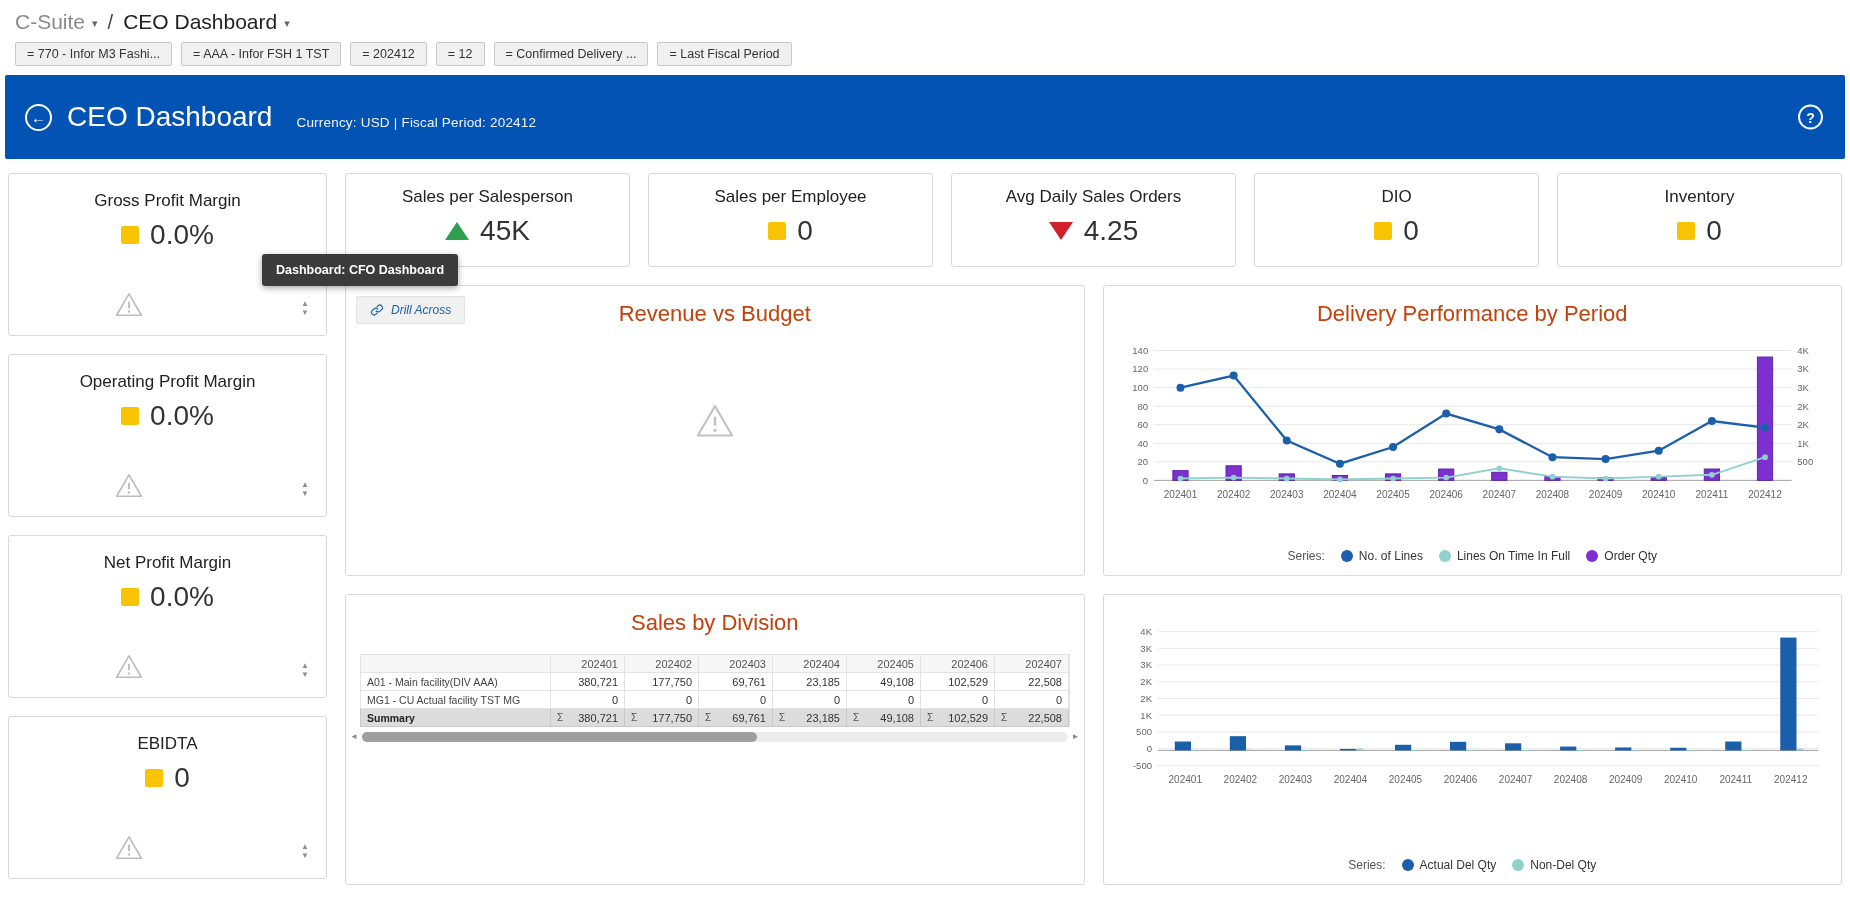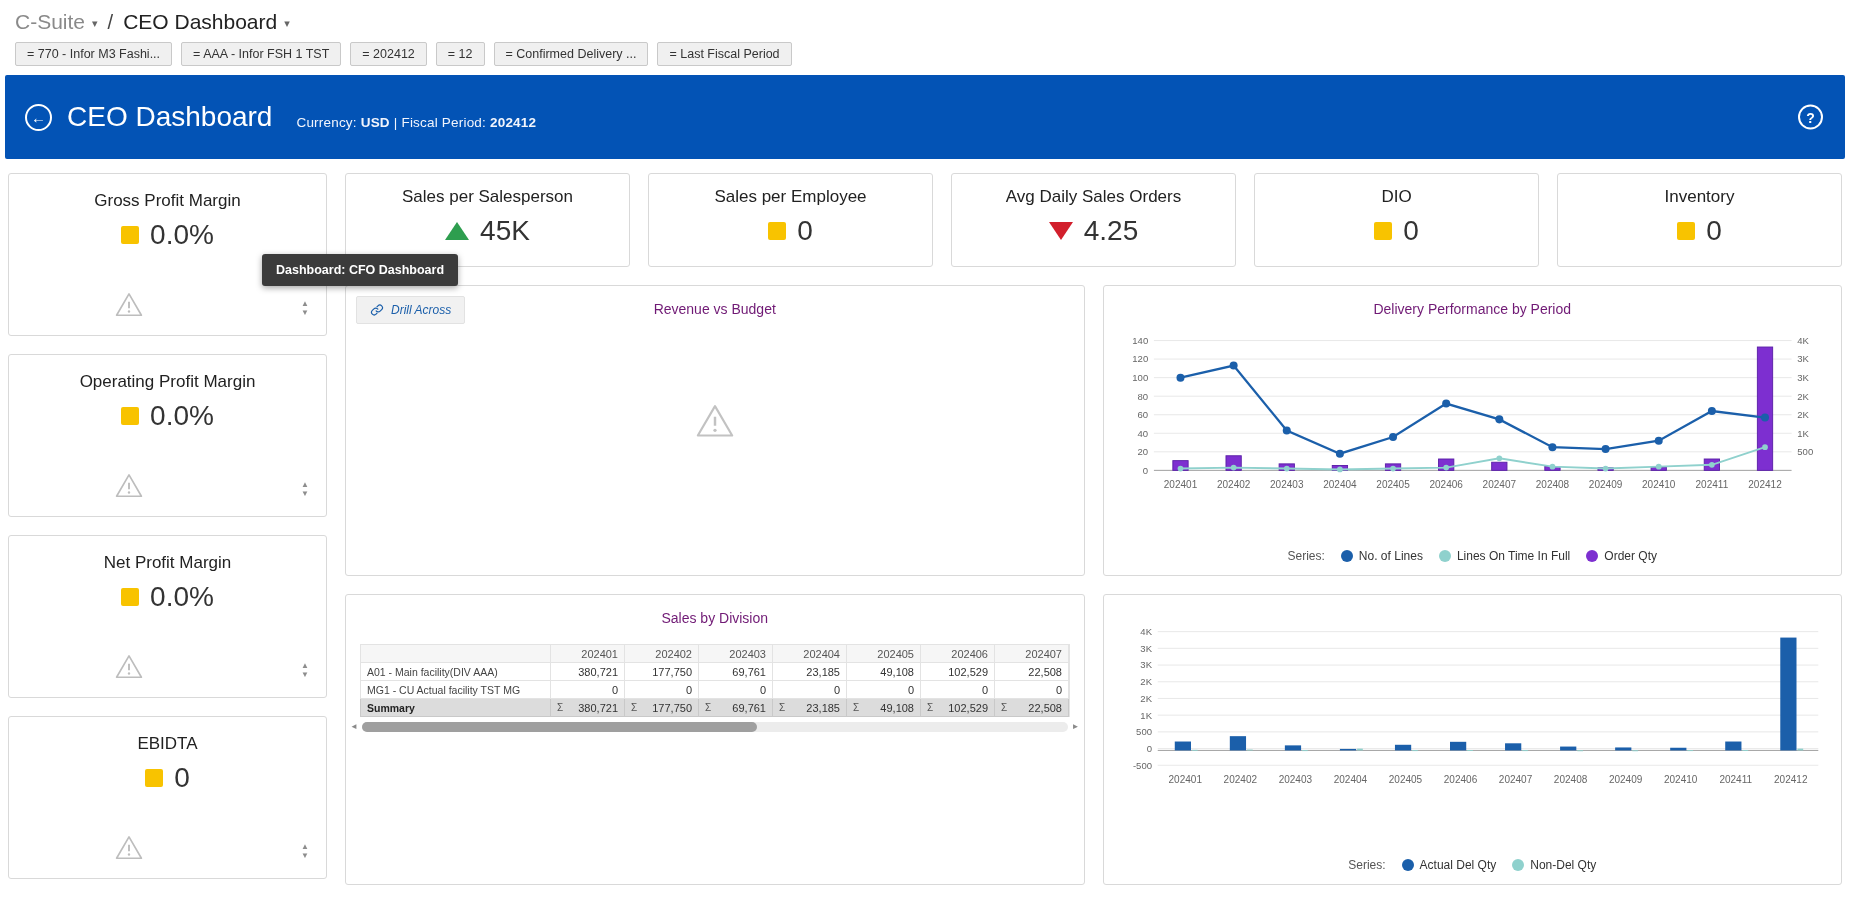--- a/index.html
+++ b/index.html
@@ -17,21 +17,21 @@
 
   
   .filters{display:flex;gap:9px;padding-left:10px;margin-top:4px}
   .chip{background:#f0f0f0;border:1px solid #c9c9c9;border-radius:2px;font-size:12.5px;color:#333;padding:4px 11px;cursor:pointer;white-space:nowrap}
 
   
   .bluebar{margin-top:9px;height:84px;background:#0353b5;border-radius:2px;display:flex;align-items:center;padding:0 20px;color:#fff;position:relative}
   .back{flex:none;width:27px;height:27px;border:2px solid #fff;border-radius:50%;display:flex;align-items:center;justify-content:center;font-size:15px;cursor:pointer;line-height:1}
   .bar-title{font-size:28px;font-weight:400;margin-left:15px}
   .bar-sub{font-size:13.5px;margin-left:24px;margin-top:10px;color:#f2f5fd;letter-spacing:.2px}
-  .bar-sub b{font-weight:700}
+  .bar-sub b{font-weight:400}
   .help{position:absolute;right:22px;top:50%;transform:translateY(-50%);width:25px;height:25px;border:2px solid #fff;border-radius:50%;display:flex;align-items:center;justify-content:center;font-size:14px;font-weight:700;cursor:pointer}
 
   
   .content{display:flex;gap:18px;margin-top:14px;padding:0 3px}
   .left-col{flex:none;width:319px;display:flex;flex-direction:column;gap:18px}
   .right-col{flex:1;display:flex;flex-direction:column;gap:18px;min-width:0}
   .kpi-row{display:flex;gap:18px;height:94px}
   .panel-row{display:flex;gap:18px;height:291px}
 
   
@@ -43,21 +43,21 @@
   .ind.sq{width:18px;height:18px;border-radius:2px;display:inline-block}
   .ind.up{width:0;height:0;border-left:12px solid transparent;border-right:12px solid transparent;border-bottom:18px solid #2e9e4f;display:inline-block}
   .ind.down{width:0;height:0;border-left:12px solid transparent;border-right:12px solid transparent;border-top:18px solid #d21f2c;display:inline-block}
   .card-bottom{position:absolute;left:0;right:0;bottom:14px;height:32px}
   .warn-icon{position:absolute;left:38%;transform:translateX(-50%);bottom:0}
   .spinner{position:absolute;right:17px;bottom:4px;display:flex;flex-direction:column;gap:1px;cursor:pointer}
   .sp{font-size:8px;line-height:8px;color:#8d8d8d}
 
   
   .panel{flex:1;background:#fff;border:1px solid #d9d9d9;border-radius:3px;position:relative;padding-top:15px;min-width:0}
-  .panel-title{text-align:center;font-size:14px;color:#701a75}
+  .panel-title{text-align:center;font-size:22px;color:#c2410c}
   .chart-panel{display:flex;flex-direction:column}
   .chart-wrap{margin-top:14px;padding:0 6px}
   .chart-svg{width:100%;display:block}
   .legend{display:flex;align-items:center;justify-content:center;gap:16px;font-size:12px;color:#333;margin-top:auto;margin-bottom:12px}
   .legend-title{color:#555}
   .legend-item{display:flex;align-items:center;cursor:pointer}
   .legend-dot{width:12px;height:12px;border-radius:50%;display:inline-block;margin-right:6px}
 
   
   .drill{position:absolute;left:10px;top:10px;background:#f1f1f1;border:1px solid #e2e2e2;border-radius:2px;padding:6px 13px;display:flex;align-items:center;gap:7px;font-size:12px;font-style:italic;color:#1b5faa;cursor:pointer;font-family:"Liberation Sans",sans-serif}

